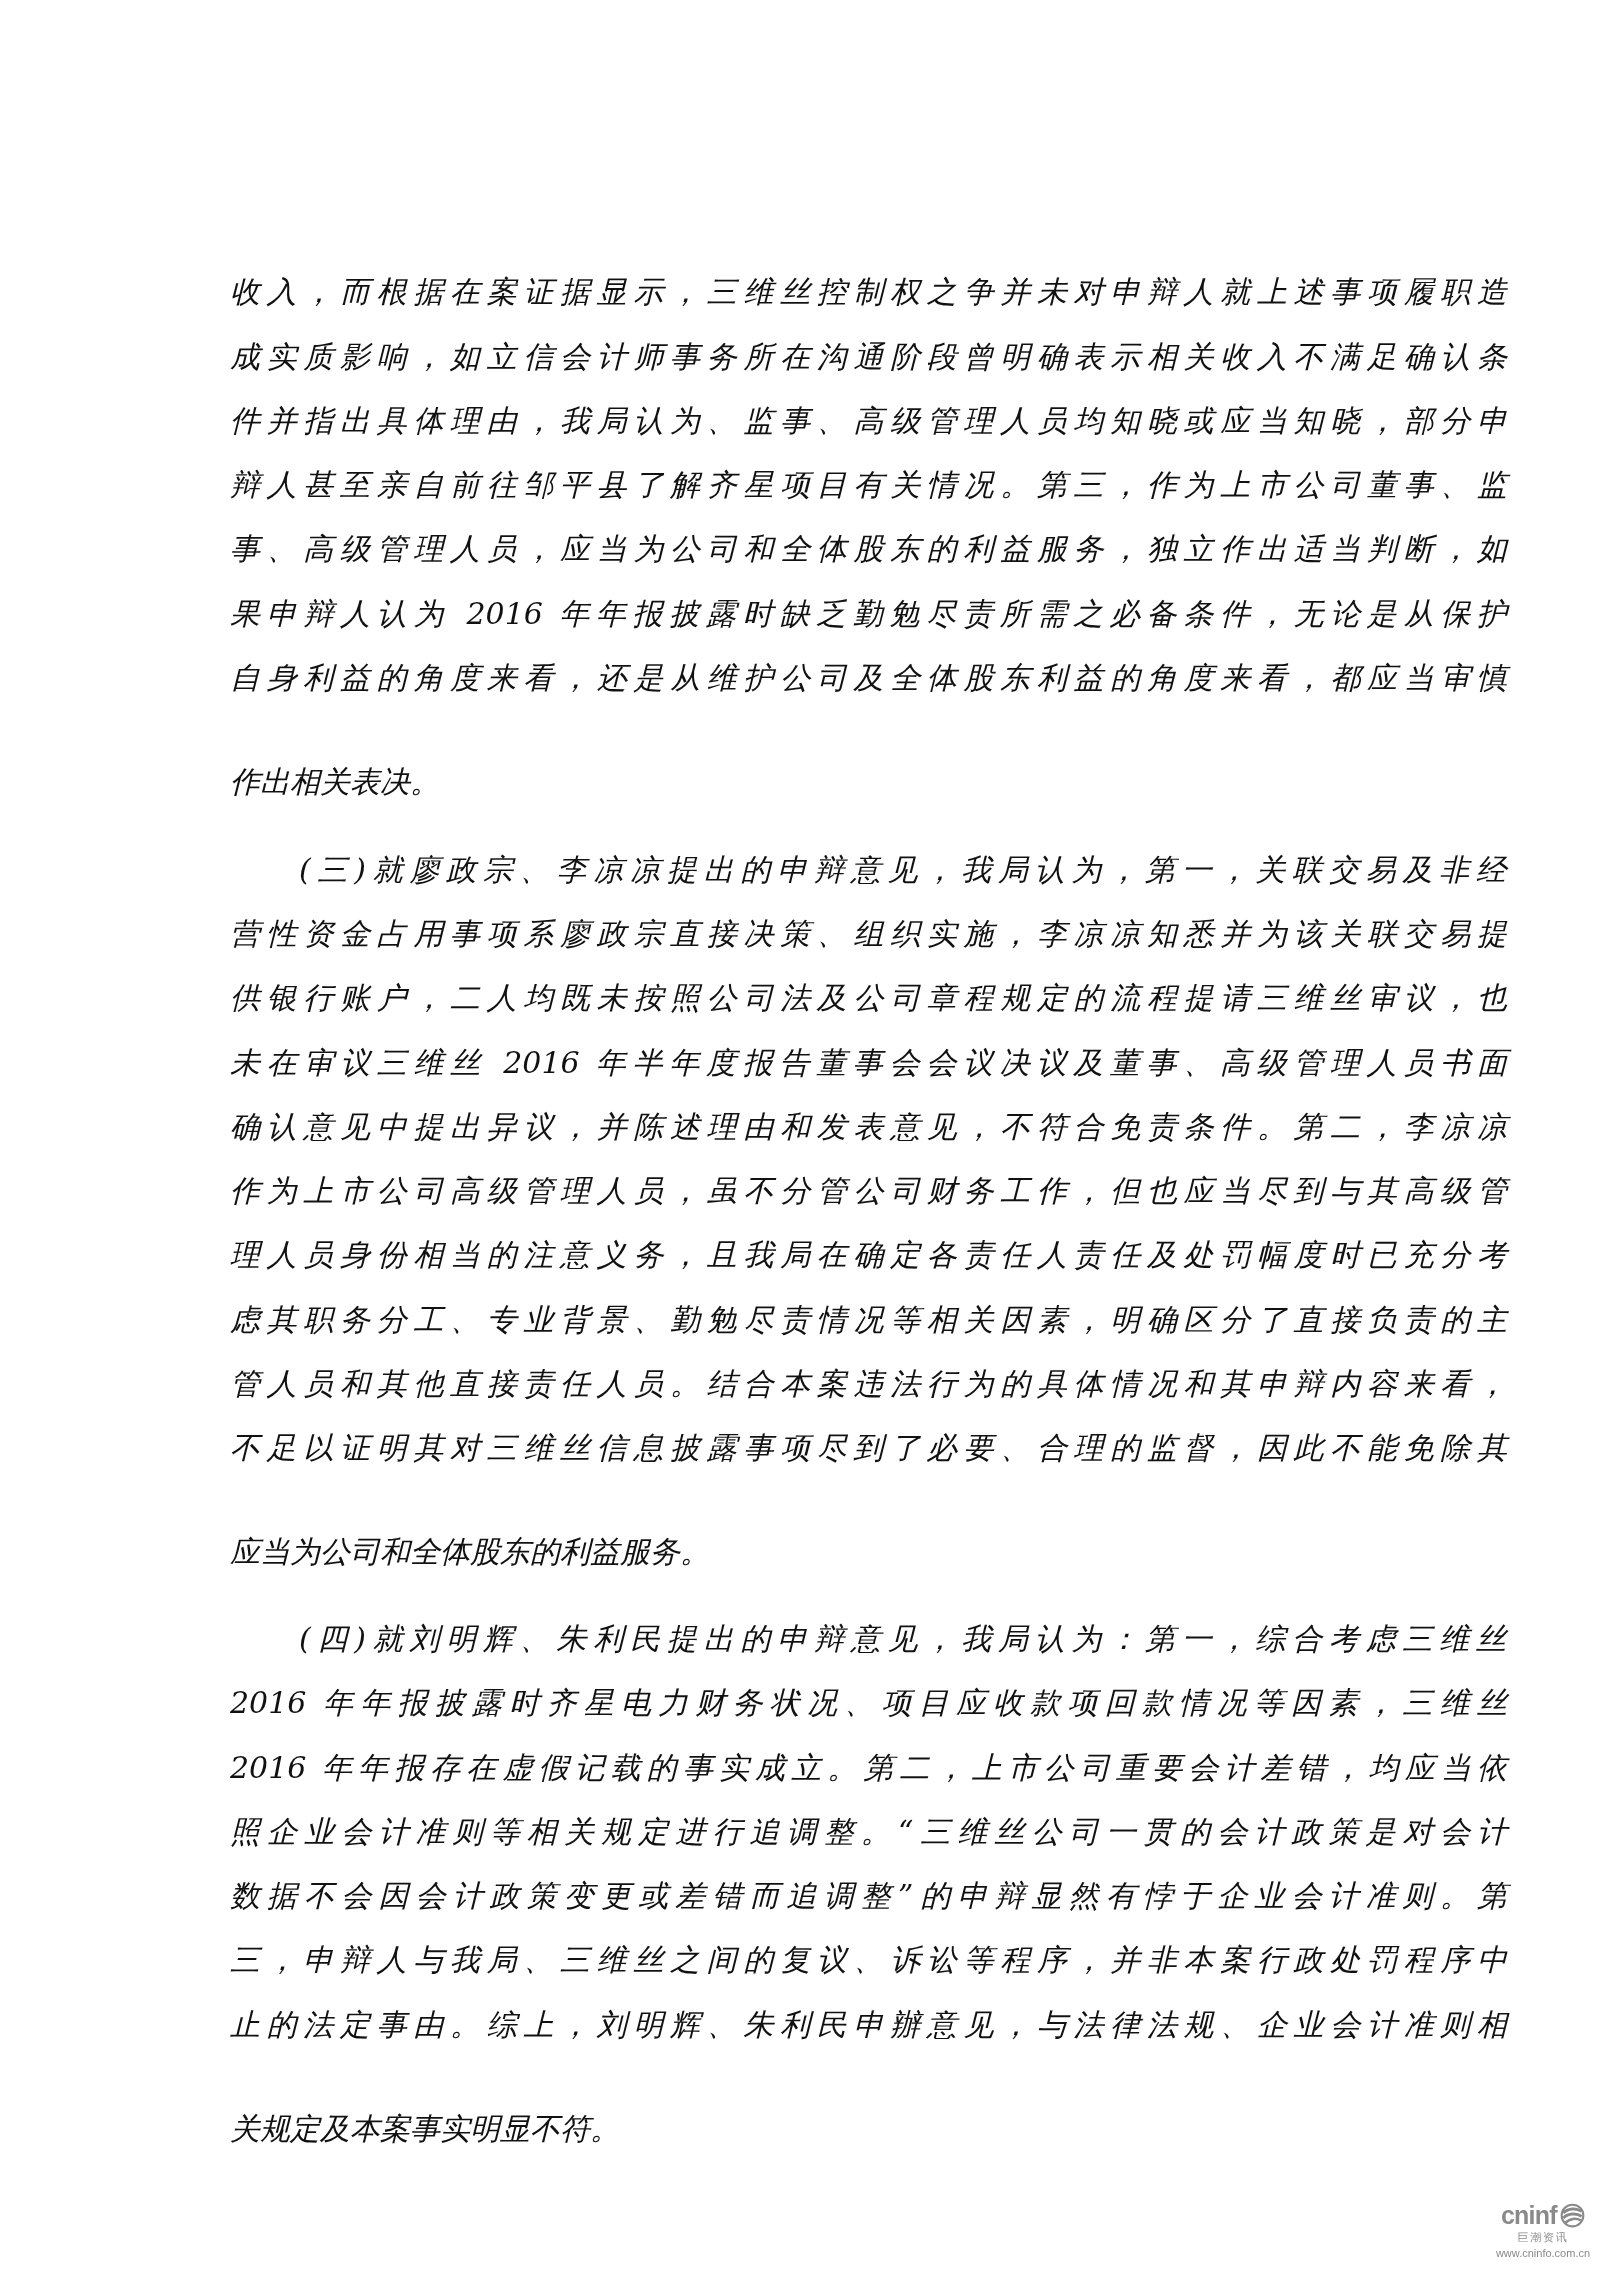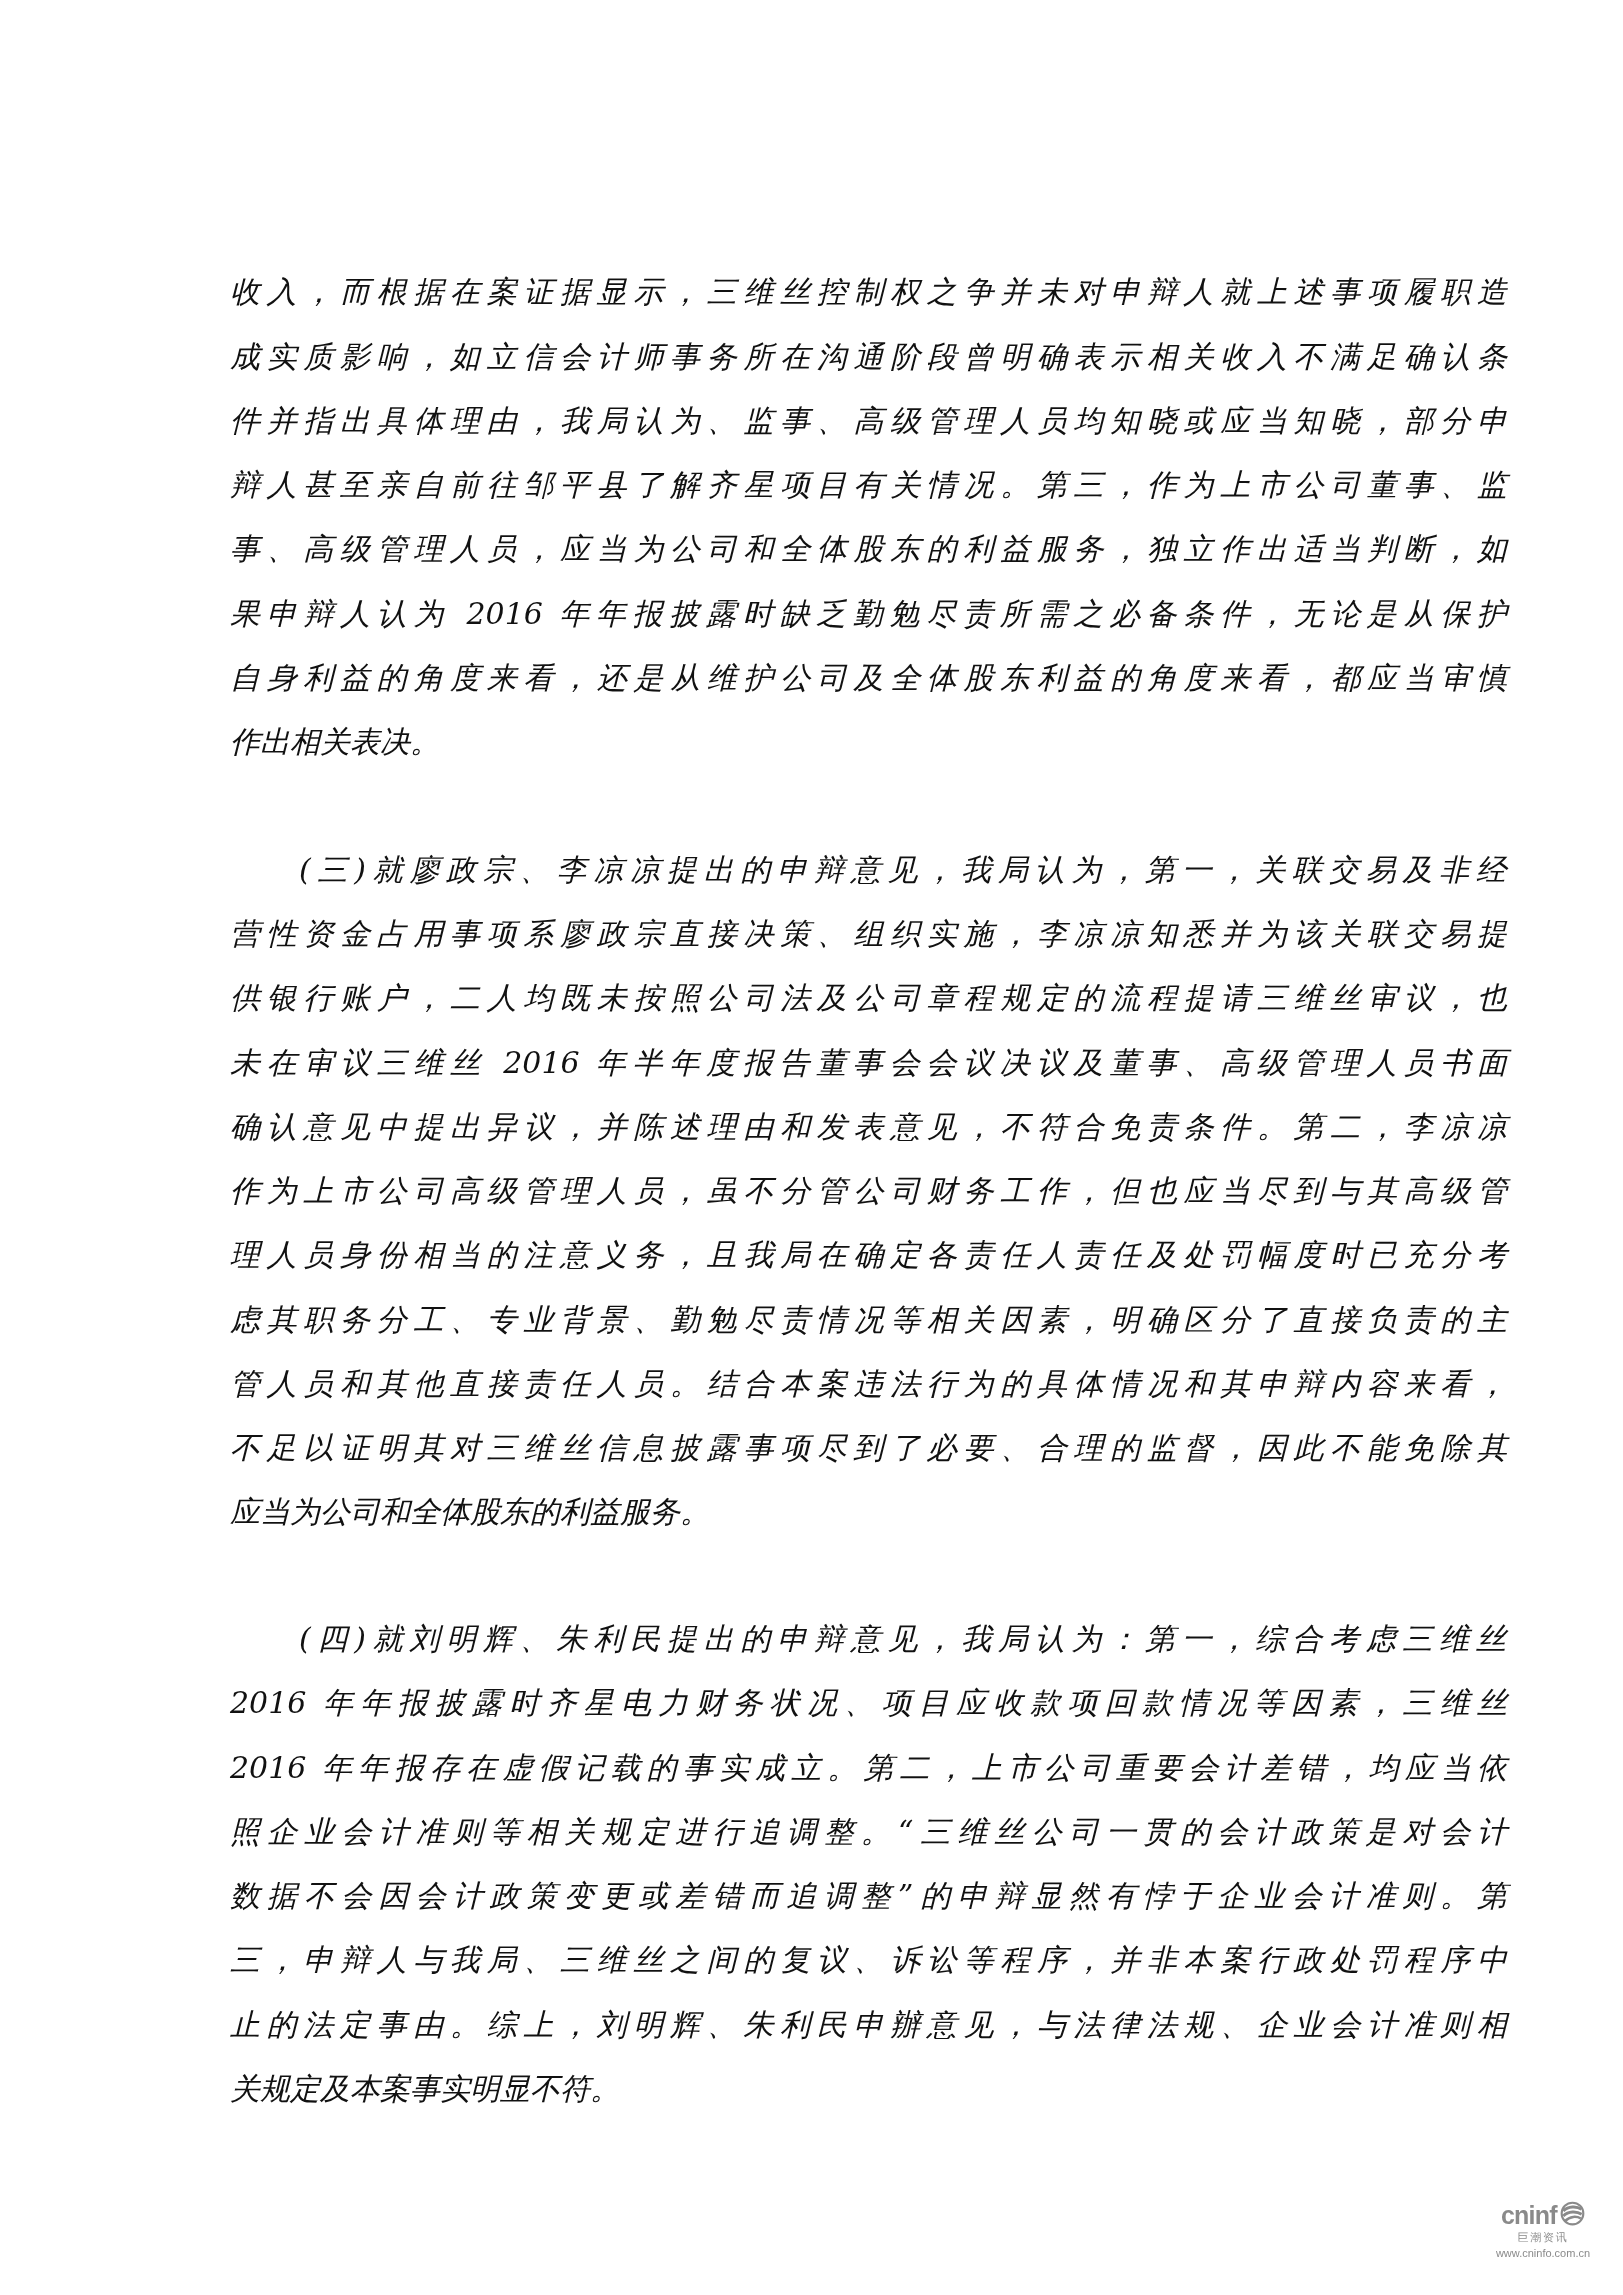--- a/index.html
+++ b/index.html
@@ -29,38 +29,39 @@
       font-size: 30px;
       line-height: 51px;
       white-space: nowrap;
       text-align: justify;
       text-align-last: justify;
       letter-spacing: 0;
       font-style: italic;
     }
     .line.last {
       text-align-last: left;
+      margin-top: 40px;
     }
     .line.indent {
       left: 69px;
       width: 1207px;
     }
     .watermark {
       position: absolute;
       left: 1471px;
       top: 2201px;
       width: 144px;
       height: 68px;
       color: #8a8a8a;
       font-family: "Liberation Sans", sans-serif;
       text-align: center;
     }
     .wm-logo {
       display: flex;
-      align-items: flex-start;
+      align-items: center;
       justify-content: center;
       gap: 3.4px;
       height: 29px;
     }
     .wm-brand {
       font-size: 25px;
       font-weight: bold;
       letter-spacing: -0.8px;
       line-height: 29px;
     }

